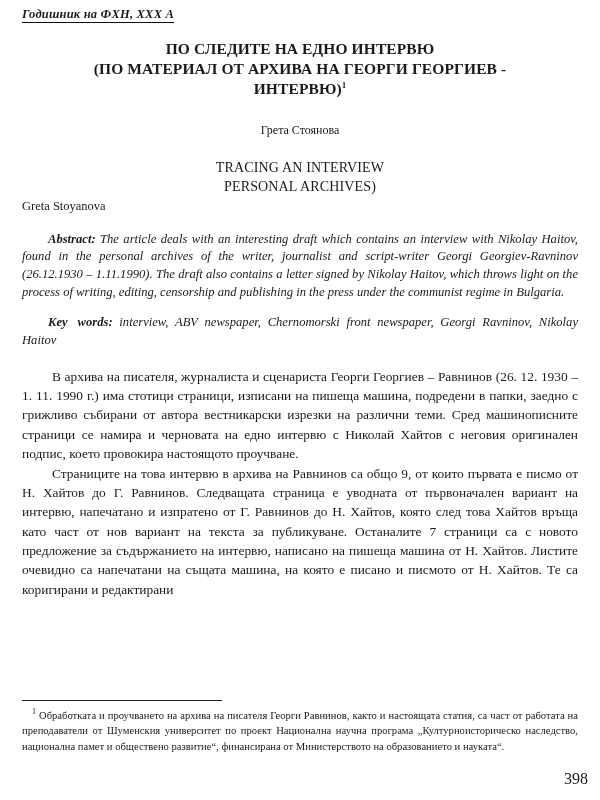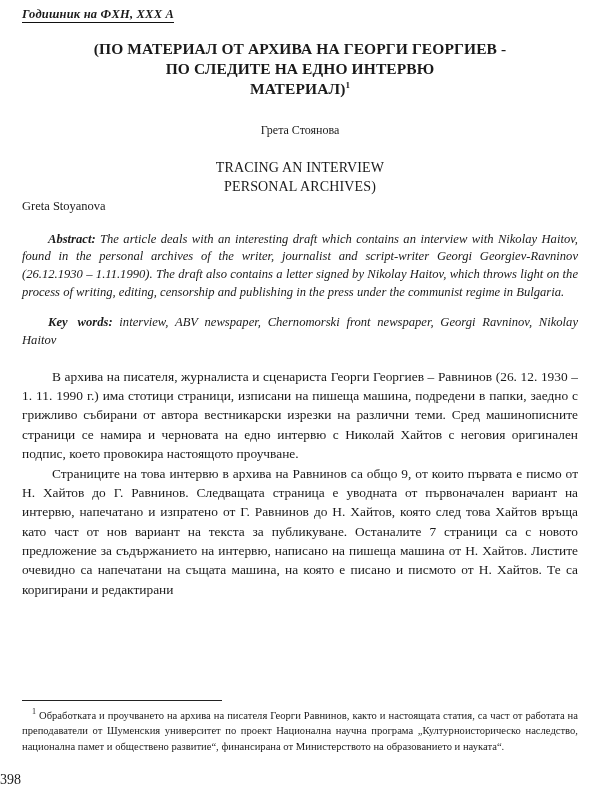--- a/index.html
+++ b/index.html
@@ -131,36 +131,36 @@
     font-size: 8px;
     vertical-align: super;
     line-height: 0;
   }
 
   
   .page-number {
     position: absolute;
     bottom: 12px;
     left: 0;
-    right: 0;
-    text-align: left;
-    font-size: 14px;
+    right: 12px;
+    text-align: right;
+    font-size: 16px;
   }
 </style>
 </head>
 <body>
 
 <div class="page">
 
   <div class="running-head">Годишник на ФХН, XXX А</div>
 
   <div class="title-block">
+    <span class="title-line">ПО СЛЕДИТЕ НА ЕДНО ИНТЕРВЮ</span>
     <span class="title-line">(ПО МАТЕРИАЛ ОТ АРХИВА НА ГЕОРГИ ГЕОРГИЕВ -</span>
-    <span class="title-line">ПО СЛЕДИТЕ НА ЕДНО ИНТЕРВЮ</span>
-    <span class="title-line"><span>МАТЕРИАЛ)</span><sup class="fn">1</sup></span>
+    <span class="title-line"><span>ИНТЕРВЮ)</span><sup class="fn">1</sup></span>
   </div>
 
   <div class="author-bg">Грета Стоянова</div>
 
   <div class="title-en">
     <span class="title-line">TRACING AN INTERVIEW</span>
     <span class="title-line">PERSONAL ARCHIVES)</span>
   </div>
 
   <div class="author-en">Greta Stoyanova</div>

